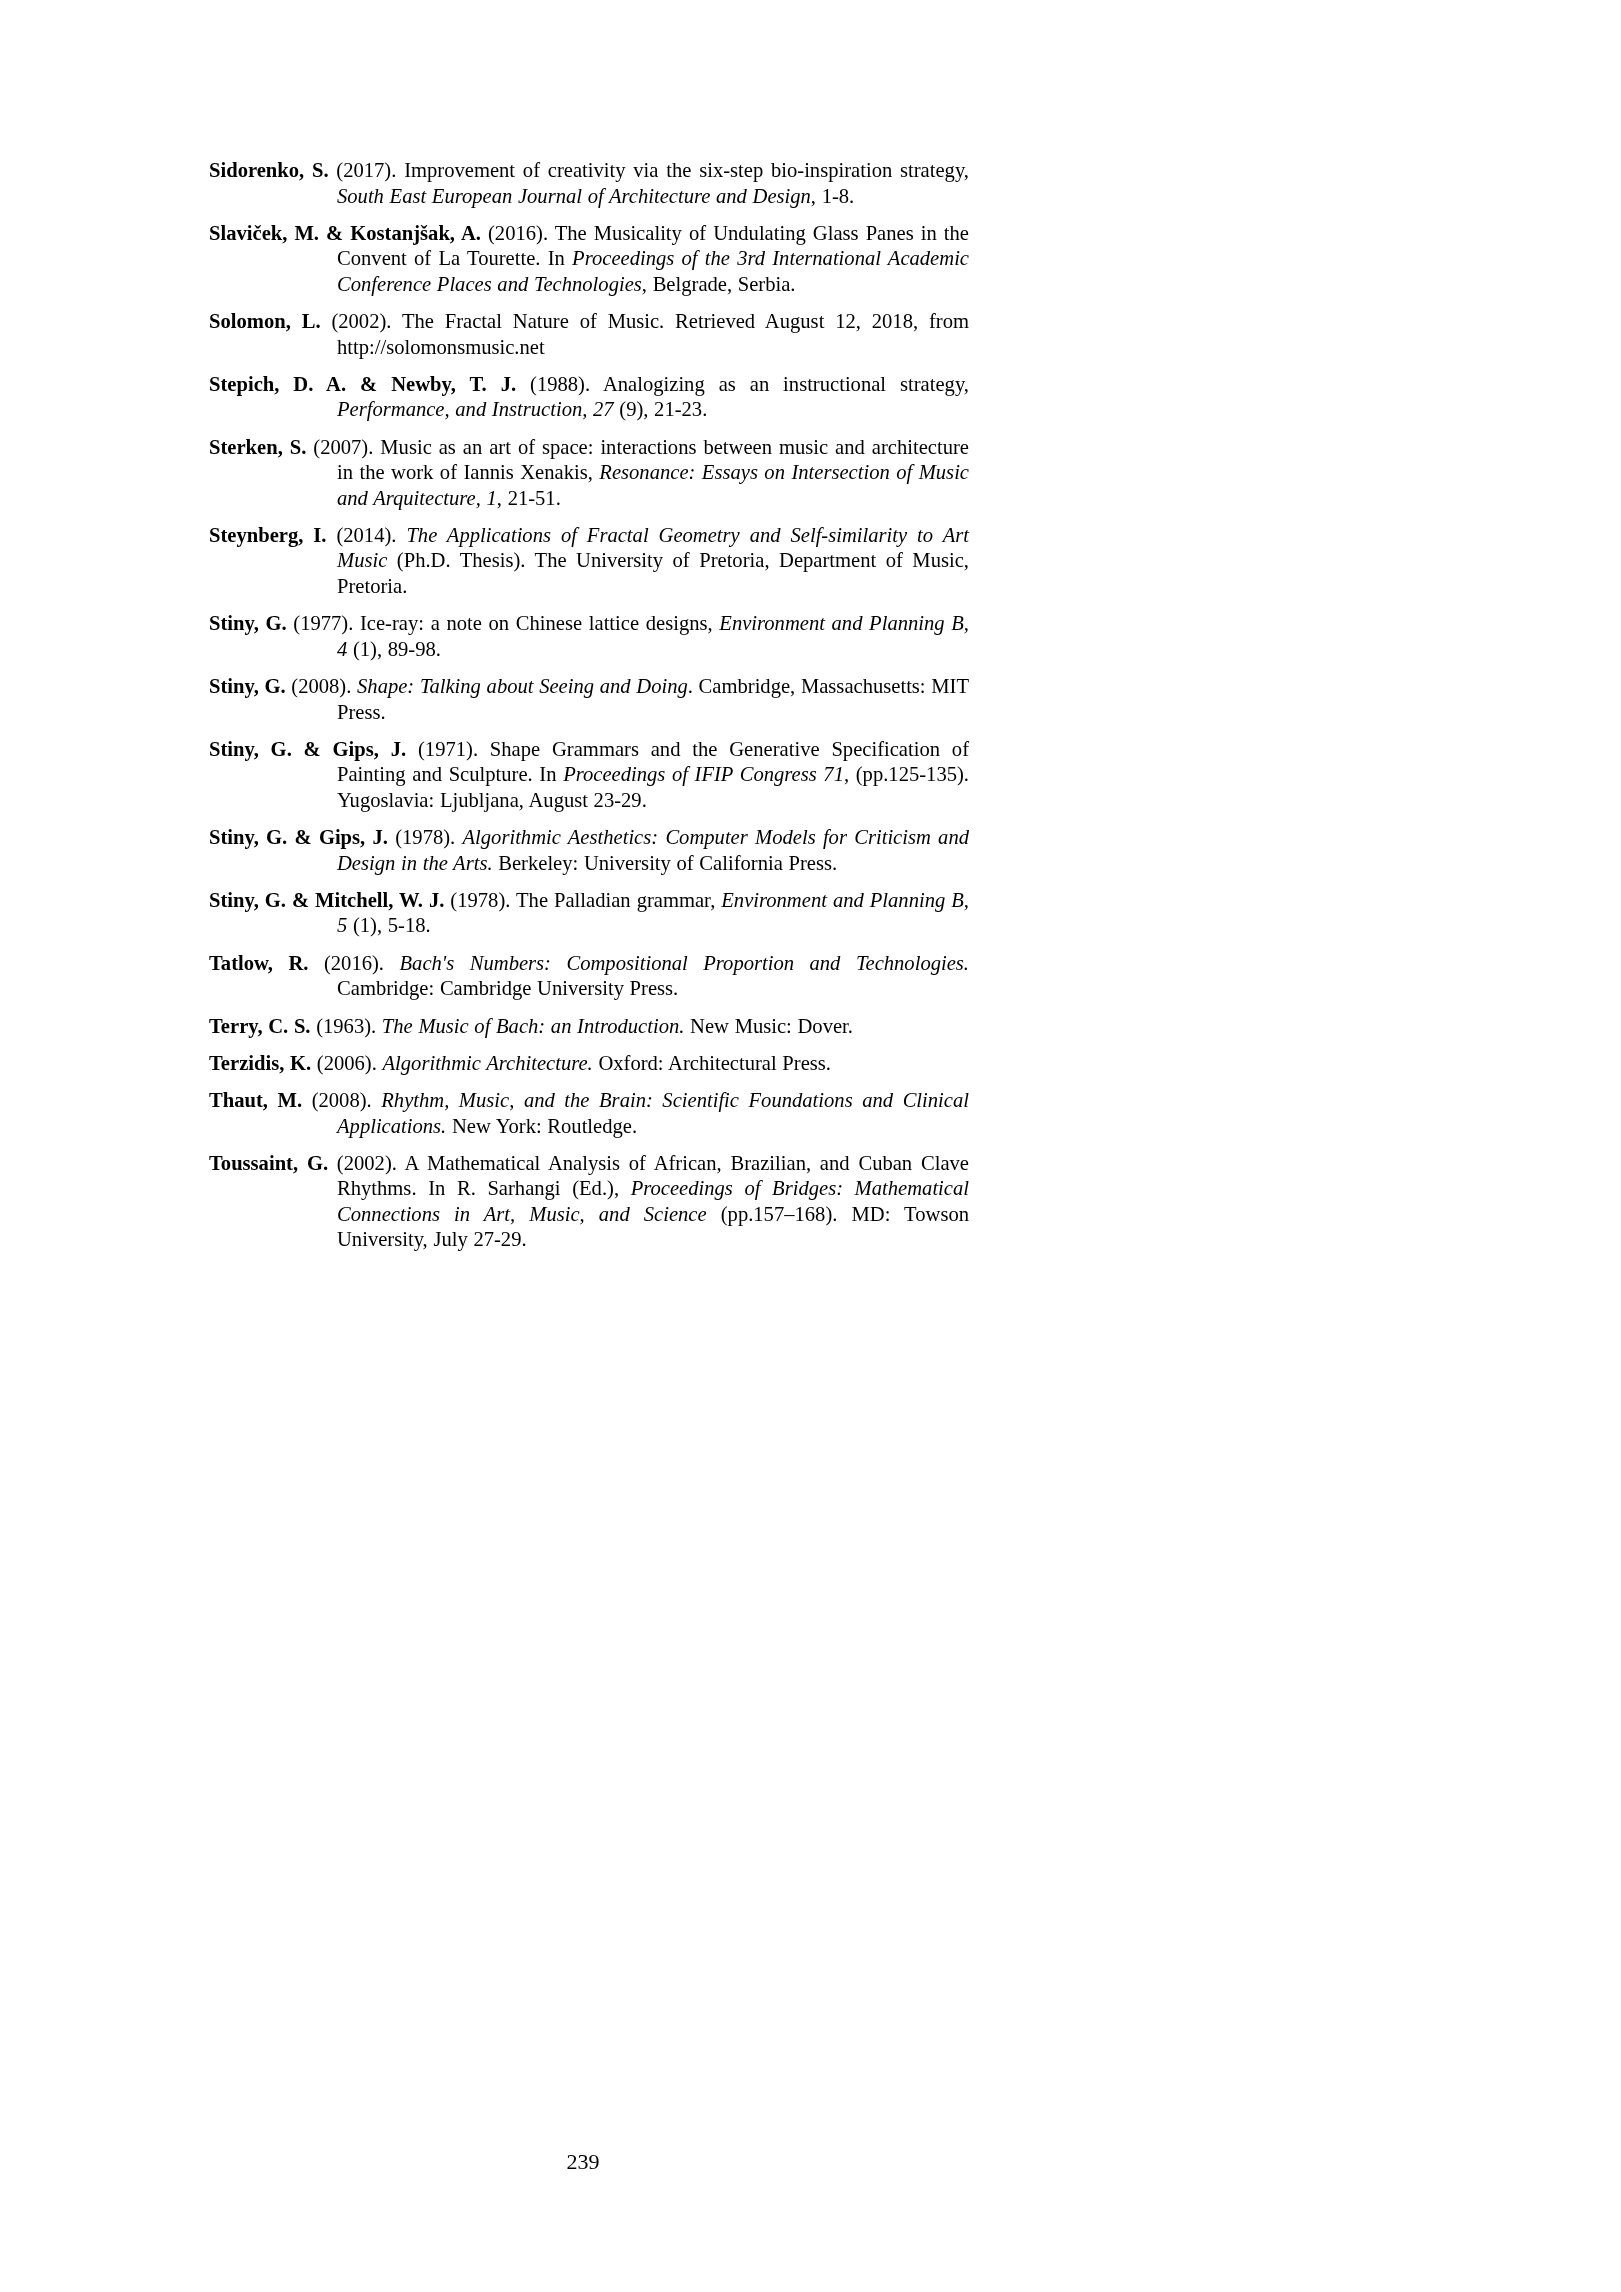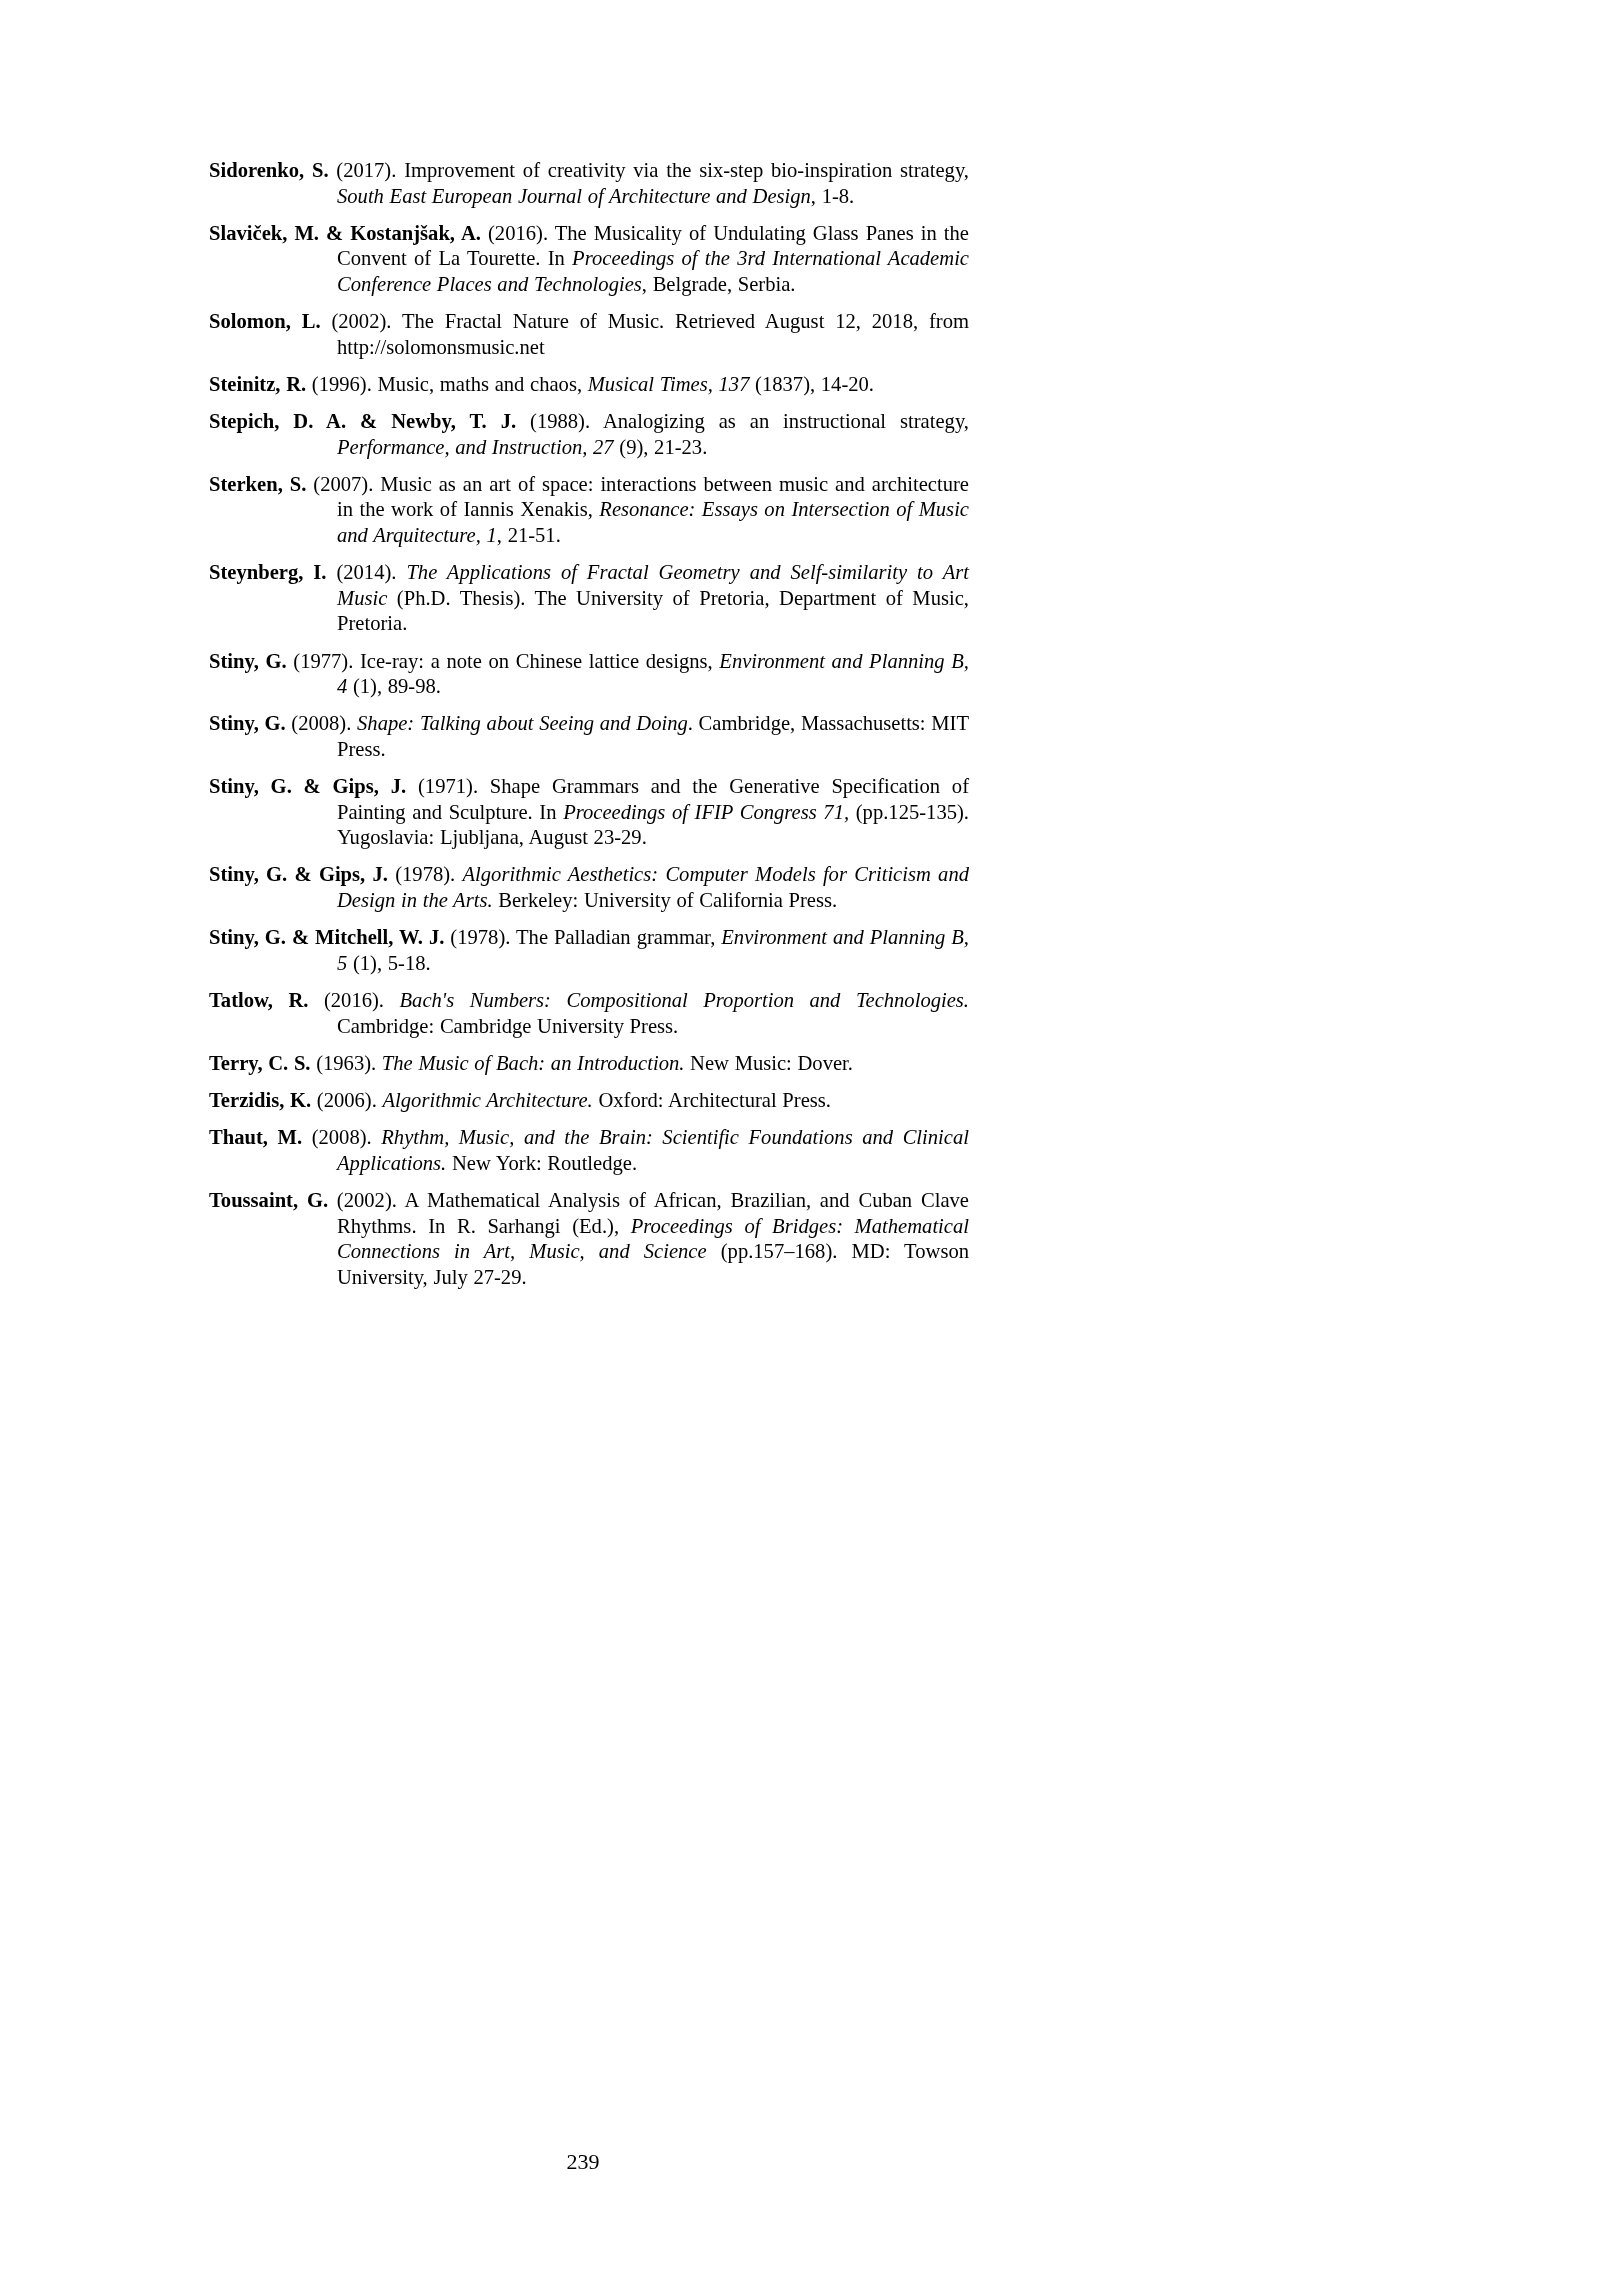--- a/index.html
+++ b/index.html
@@ -47,21 +47,20 @@
   }
 </style>
 </head>
 <body>
 
 <div class="page">
   <div class="references">
       <p class="reference"><span class="b">Sidorenko, S.</span><span class="n"> (2017). Improvement of creativity via the six-step bio-inspiration strategy, </span><span class="i">South East European Journal of Architecture and Design</span><span class="n">, 1-8.</span></p>
       <p class="reference"><span class="b">Slaviček, M. &amp; Kostanjšak, A.</span><span class="n"> (2016). The Musicality of Undulating Glass Panes in the Convent of La Tourette. In </span><span class="i">Proceedings of the 3rd International Academic Conference Places and Technologies</span><span class="n">, Belgrade, Serbia.</span></p>
       <p class="reference"><span class="b">Solomon, L.</span><span class="n"> (2002). The Fractal Nature of Music. Retrieved August 12, 2018, from http://solomonsmusic.net</span></p>
-      <p class="reference"><span class="b">Steinitz, R.</span><span class="n"> (1996). Music, maths and chaos, </span><span class="i">Musical Times, 137</span><span class="n"> (1837), 14-20.</span></p>
       <p class="reference"><span class="b">Stepich, D. A. &amp; Newby, T. J.</span><span class="n"> (1988). Analogizing as an instructional strategy, </span><span class="i">Performance, and Instruction, 27</span><span class="n"> (9), 21-23.</span></p>
       <p class="reference"><span class="b">Sterken, S.</span><span class="n"> (2007). Music as an art of space: interactions between music and architecture in the work of Iannis Xenakis, </span><span class="i">Resonance: Essays on Intersection of Music and Arquitecture, 1</span><span class="n">, 21-51.</span></p>
       <p class="reference"><span class="b">Steynberg, I.</span><span class="n"> (2014). </span><span class="i">The Applications of Fractal Geometry and Self-similarity to Art Music</span><span class="n"> (Ph.D. Thesis). The University of Pretoria, Department of Music, Pretoria.</span></p>
       <p class="reference"><span class="b">Stiny, G.</span><span class="n"> (1977). Ice-ray: a note on Chinese lattice designs, </span><span class="i">Environment and Planning B, 4</span><span class="n"> (1), 89-98.</span></p>
       <p class="reference"><span class="b">Stiny, G.</span><span class="n"> (2008). </span><span class="i">Shape: Talking about Seeing and Doing</span><span class="n">. Cambridge, Massachusetts: MIT Press.</span></p>
       <p class="reference"><span class="b">Stiny, G. &amp; Gips, J.</span><span class="n"> (1971). Shape Grammars and the Generative Specification of Painting and Sculpture. In </span><span class="i">Proceedings of IFIP Congress 71,</span><span class="n"> (pp.125-135). Yugoslavia: Ljubljana, August 23-29.</span></p>
       <p class="reference"><span class="b">Stiny, G. &amp; Gips, J.</span><span class="n"> (1978). </span><span class="i">Algorithmic Aesthetics: Computer Models for Criticism and Design in the Arts.</span><span class="n"> Berkeley: University of California Press.</span></p>
       <p class="reference"><span class="b">Stiny, G. &amp; Mitchell, W. J.</span><span class="n"> (1978). The Palladian grammar, </span><span class="i">Environment and Planning B, 5</span><span class="n"> (1), 5-18.</span></p>
       <p class="reference"><span class="b">Tatlow, R.</span><span class="n"> (2016). </span><span class="i">Bach's Numbers: Compositional Proportion and Technologies.</span><span class="n"> Cambridge: Cambridge University Press.</span></p>
       <p class="reference"><span class="b">Terry, C. S.</span><span class="n"> (1963). </span><span class="i">The Music of Bach: an Introduction.</span><span class="n"> New Music: Dover.</span></p>

